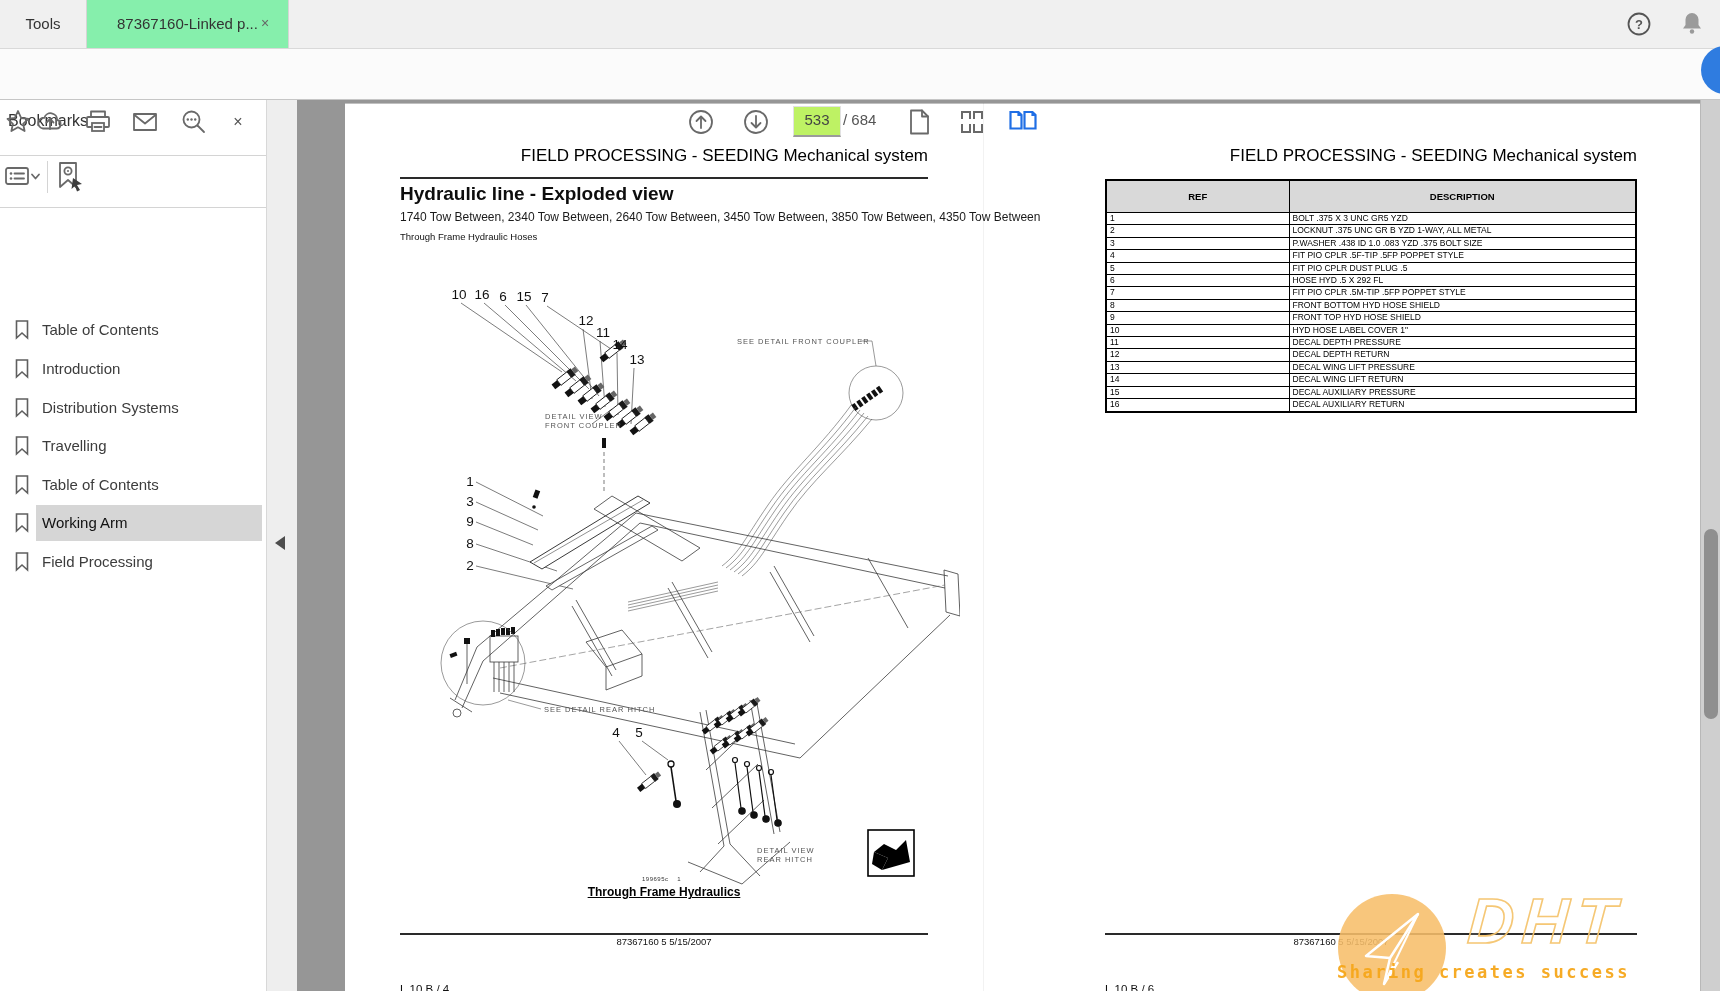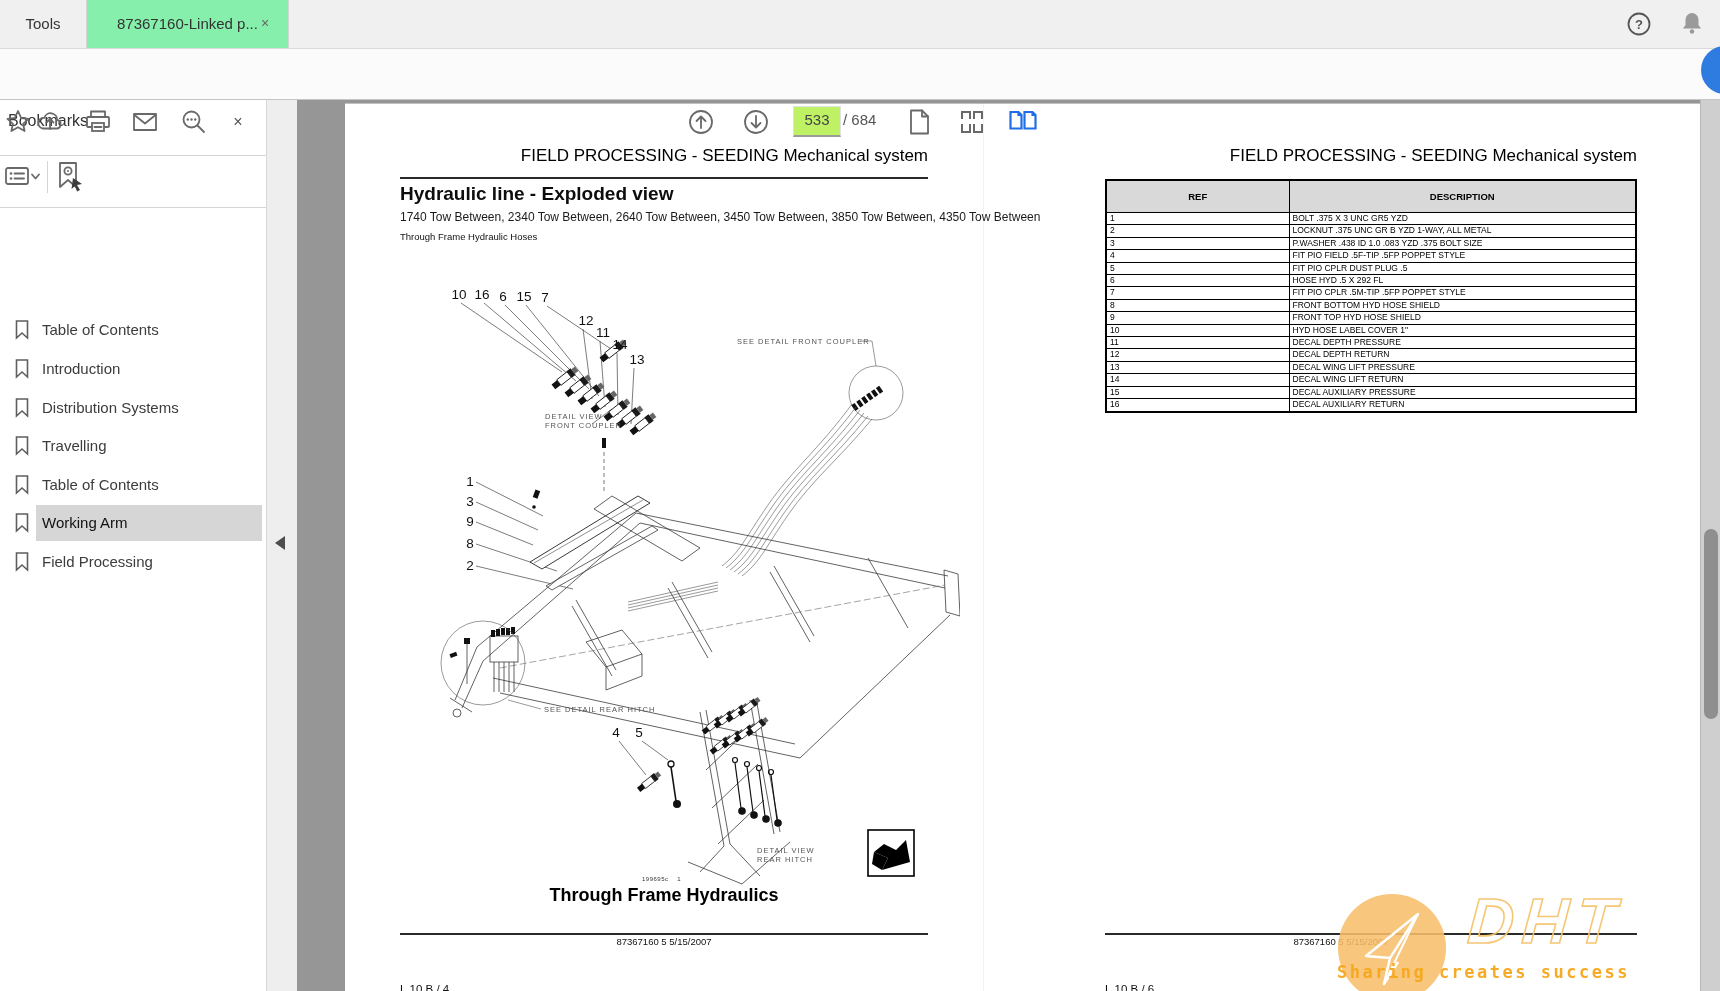--- a/index.html
+++ b/index.html
@@ -33,21 +33,21 @@
   #splitter{left:267px;top:99px;width:30px;height:892px;background:#eeeeee;z-index:19;}
   #collapse{left:8px;top:437px;width:0;height:0;border-top:7px solid transparent;border-bottom:7px solid transparent;border-right:10px solid #4d4d4d;cursor:pointer;}
   
   #pages{left:345px;top:103px;width:1375px;height:888px;background:#ffffff;border-top:1px solid #c0c0c0;z-index:1;}
   #pagesplit{left:983px;top:103px;width:1px;height:888px;background:rgba(0,0,0,0.05);z-index:2;}
   .pg-header{font-size:17px;color:#000;text-align:right;z-index:3;}
   .rule{background:#2a2a2a;z-index:3;}
   #lp-title{left:400px;top:183px;font-size:19px;font-weight:bold;color:#0d0d0d;z-index:3;}
   #lp-sub{left:400px;top:210px;font-size:12px;color:#1a1a1a;z-index:3;}
   #lp-note{left:400px;top:231px;font-size:9.5px;color:#111;z-index:3;}
-  #lp-caption{left:400px;top:885px;width:528px;text-align:center;font-size:18px;font-weight:bold;color:#000;z-index:3;}
+  #lp-caption{left:400px;top:885px;width:528px;text-align:center;font-size:12px;font-weight:bold;color:#000;z-index:3;text-decoration:underline;}
   #lp-fig{left:642px;top:876px;font-size:6px;color:#333;letter-spacing:0.5px;z-index:3;}
   .footer-doc{font-size:9.5px;color:#111;text-align:center;z-index:3;}
   .footer-pg{font-size:11.5px;color:#111;text-align:left;z-index:3;margin-top:36px;}
   
   #ptable{left:1105px;top:179px;z-index:3;border-collapse:collapse;table-layout:fixed;width:532px;
     font-size:8.5px;color:#000;}
   #ptable th,#ptable td{border:1px solid #000;padding:0 0 0 3px;text-align:left;overflow:hidden;white-space:nowrap;}
   #ptable{border:2px solid #000;}
   #ptable th{height:15px;background:#d9d9d9;font-size:9.5px;text-align:center;padding:8px;border-bottom:1.5px solid #000;}
   #ptable td{height:11.4px;line-height:11.4px;}
@@ -480,21 +480,21 @@
         <tr>
           <td>2</td>
           <td>LOCKNUT .375 UNC GR B YZD 1-WAY, ALL METAL</td>
         </tr>
         <tr>
           <td>3</td>
           <td>P.WASHER .438 ID 1.0 .083 YZD .375 BOLT SIZE</td>
         </tr>
         <tr>
           <td>4</td>
-          <td>FIT PIO FIELD .5F-TIP .5FP POPPET STYLE</td>
+          <td>FIT PIO CPLR .5F-TIP .5FP POPPET STYLE</td>
         </tr>
         <tr>
           <td>5</td>
           <td>FIT PIO CPLR DUST PLUG .5</td>
         </tr>
         <tr>
           <td>6</td>
           <td>HOSE HYD .5 X 292 FL</td>
         </tr>
         <tr>

